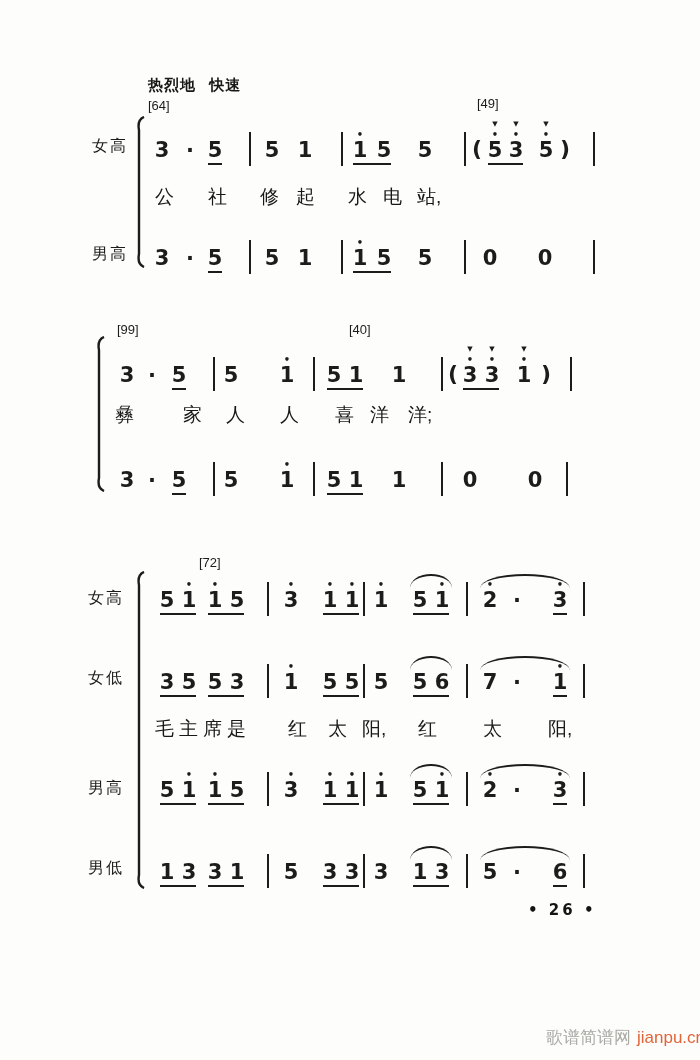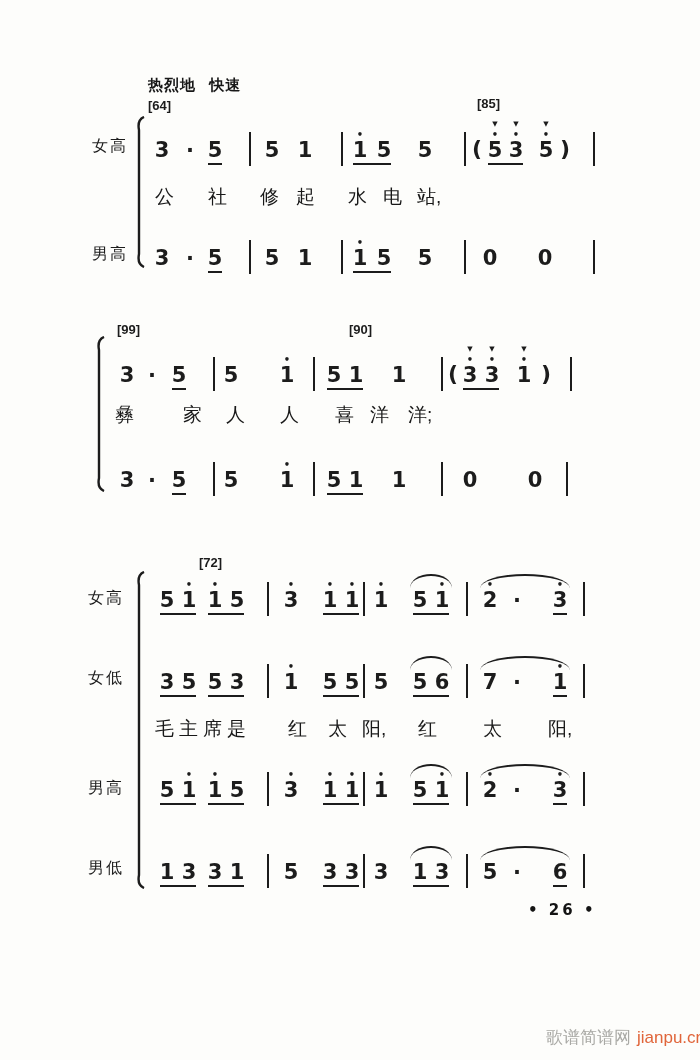--- a/index.html
+++ b/index.html
@@ -17,21 +17,21 @@
   .acc{position:absolute;top:-18px;left:0;width:100%;text-align:center;font-size:7px;line-height:7px;}
   .adot{display:inline-block;width:10px;height:22px;line-height:22px;text-align:center;}
   .bar{display:inline-block;width:2px;height:34px;background:#1c1c1c;margin-bottom:-5px;}
   .paren{display:inline-block;width:8px;height:24px;line-height:24px;font-size:22px;text-align:center;font-weight:bold;}
   .slurarc{position:absolute;left:-2px;right:-2px;top:-15px;height:12px;
            border-top:2px solid #1c1c1c;border-radius:50% 50% 0 0/100% 100% 0 0;}
 
   
   .lyr{position:absolute;font-size:19px;color:#181818;white-space:nowrap;}
   .vlabel{position:absolute;font-size:16px;color:#1c1c1c;letter-spacing:2px;white-space:nowrap;}
-  .rmark{position:absolute;font-size:13px;font-weight:bold;color:#1c1c1c;white-space:nowrap;}
+  .rmark{position:absolute;font-size:13px;font-weight:normal;color:#1c1c1c;white-space:nowrap;}
   .tempo{position:absolute;font-size:15px;font-weight:bold;color:#181818;letter-spacing:1px;word-spacing:8px;white-space:nowrap;}
   .bracket{position:absolute;width:12px;}
   .bracket svg{display:block;}
 
   .pagenum{position:absolute;left:528px;top:901px;font-size:15px;font-weight:bold;
            color:#141414;letter-spacing:3px;font-family:"DejaVu Sans",sans-serif;}
   .wm{position:absolute;left:546px;top:1026px;font-size:17px;white-space:nowrap;}
   .wm .site{color:#a9a9a5;margin-right:6px;}
   .wm .url{color:#e0653a;}
 </style>
@@ -273,23 +273,23 @@
     <span class="lyr" style="left: 418px; top: 716px;">红</span>
     <span class="lyr" style="left: 483px; top: 716px;">太</span>
     <span class="lyr" style="left: 548px; top: 716px;">阳,</span>
     <span class="vlabel" style="left: 92px; top: 136px;">女高</span>
     <span class="vlabel" style="left: 92px; top: 244px;">男高</span>
     <span class="vlabel" style="left: 88px; top: 588px;">女高</span>
     <span class="vlabel" style="left: 88px; top: 668px;">女低</span>
     <span class="vlabel" style="left: 88px; top: 778px;">男高</span>
     <span class="vlabel" style="left: 88px; top: 858px;">男低</span>
     <span class="rmark" style="left: 148px; top: 98px;">[64]</span>
-    <span class="rmark" style="left: 477px; top: 96px;">[85]</span>
+    <span class="rmark" style="left: 477px; top: 96px;">[49]</span>
     <span class="rmark" style="left: 117px; top: 322px;">[99]</span>
-    <span class="rmark" style="left: 349px; top: 322px;">[90]</span>
+    <span class="rmark" style="left: 349px; top: 322px;">[40]</span>
     <span class="rmark" style="left: 151px; top: 555px; padding-left: 48px;">[72]</span>
     <span class="tempo" style="left: 148px; top: 76px;">热烈地 快速</span>
     <div class="bracket" style="left: 134px; top: 116px; height: 152px;">
       <svg width="12" height="152" viewBox="0 0 12 152">
         <path d="M10 1 Q3 4 5 14 L5 138 Q3 148 10 151" fill="none" stroke="#1c1c1c" stroke-width="2.4"></path>
       </svg>
     </div>
     <div class="bracket" style="left: 94px; top: 336px; height: 156px;">
       <svg width="12" height="156" viewBox="0 0 12 156">
         <path d="M10 1 Q3 4 5 14 L5 142 Q3 152 10 155" fill="none" stroke="#1c1c1c" stroke-width="2.4"></path>

